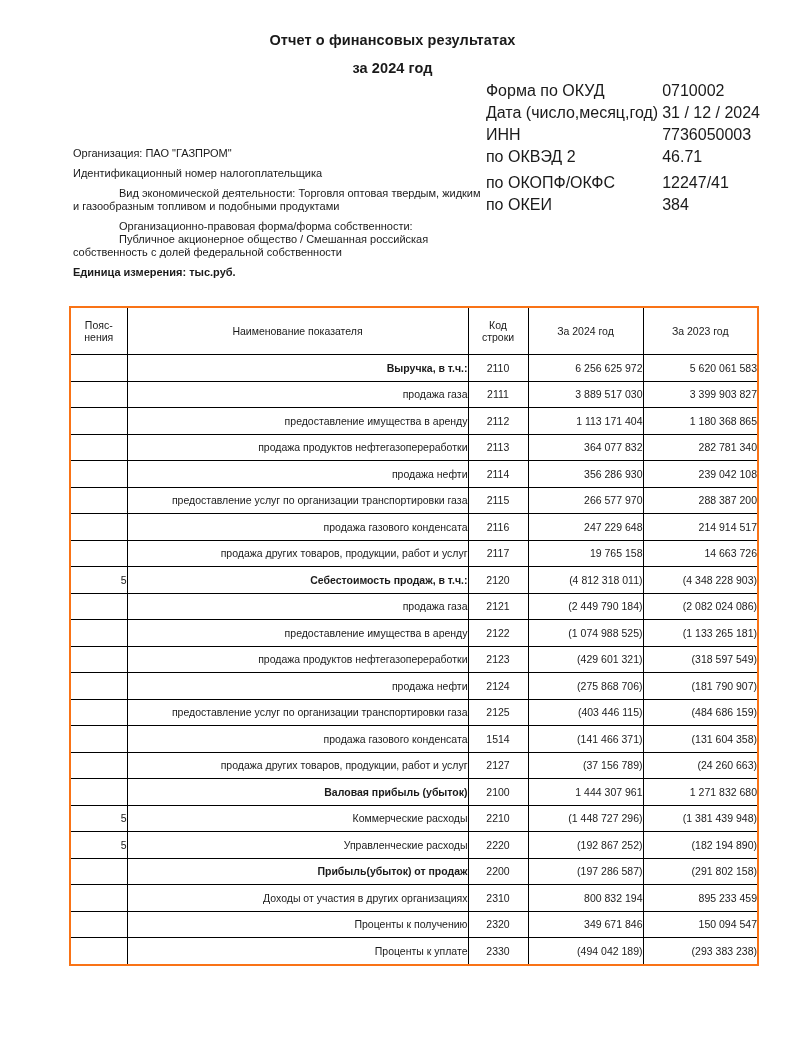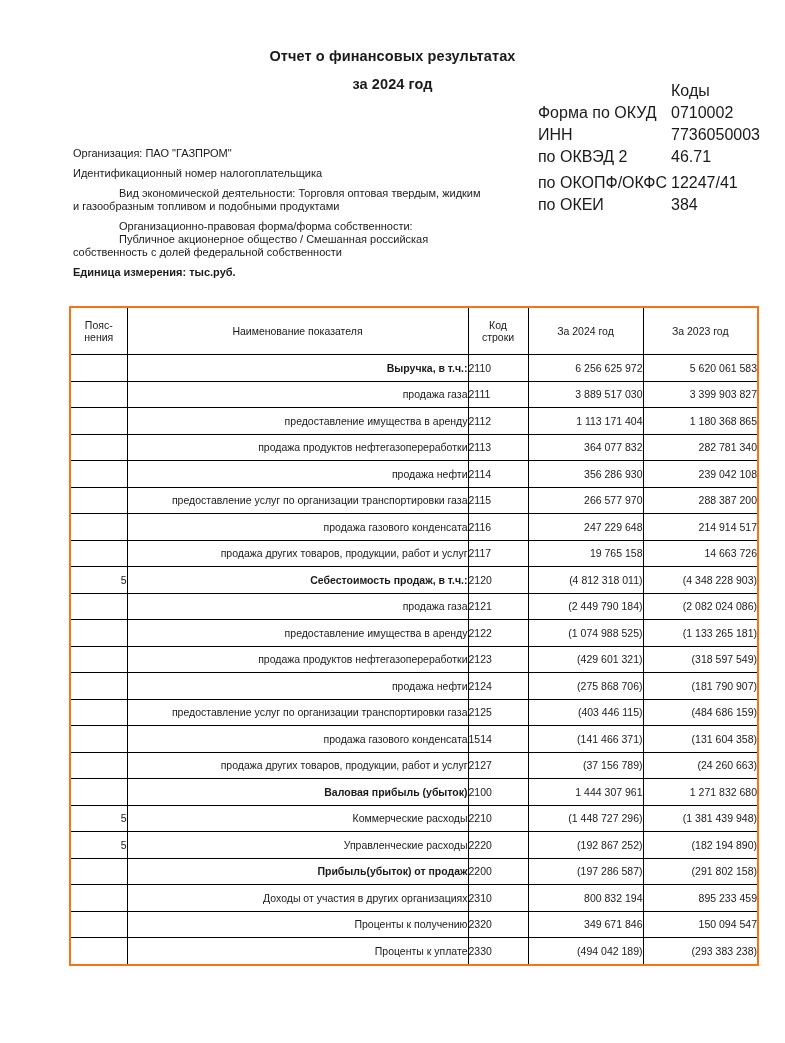--- a/index.html
+++ b/index.html
@@ -14,21 +14,21 @@
     color: #1a1a1a;
     position: relative;
     overflow: hidden;
   }
 
   .page {
     width: 785px;
     height: 796px;
     position: relative;
     box-sizing: border-box;
-    padding: 16px;
+    padding: 0;
   }
 
   
   .title-block {
     text-align: center;
     padding-top: 33px;
   }
   .title-line {
     font-size: 14.5px;
     font-weight: bold;
@@ -110,21 +110,21 @@
     text-align: right;
     padding-left: 10px;
   }
   td.name.indent {
     padding-left: 38px;
   }
   td.name.bold {
     font-weight: bold;
   }
   td.code {
-    text-align: left;
+    text-align: center;
   }
   td.num {
     text-align: right;
     padding-right: 10px;
   }
 
   
   table.main {
     border: 2px solid #f97316;
   }
@@ -135,27 +135,27 @@
 <div class="page">
 
   <div class="title-block">
     <div class="title-line">Отчет о финансовых результатах</div>
     <div class="title-line second">за 2024 год</div>
   </div>
 
   <div class="codes-wrap">
     <table>
       <tbody id="codes-body">
-          <tr class="head">
-            <td class="label"></td>
-            <td class="value">Коды</td>
-          </tr>
           <tr>
             <td class="label">Форма по ОКУД</td>
             <td class="value">0710002</td>
+          </tr>
+          <tr>
+            <td class="label">Дата (число,месяц,год)</td>
+            <td class="value">31 / 12 / 2024</td>
           </tr>
           <tr>
             <td class="label">ИНН</td>
             <td class="value">7736050003</td>
           </tr>
           <tr>
             <td class="label">по ОКВЭД 2</td>
             <td class="value">46.71</td>
           </tr>
           <tr>

